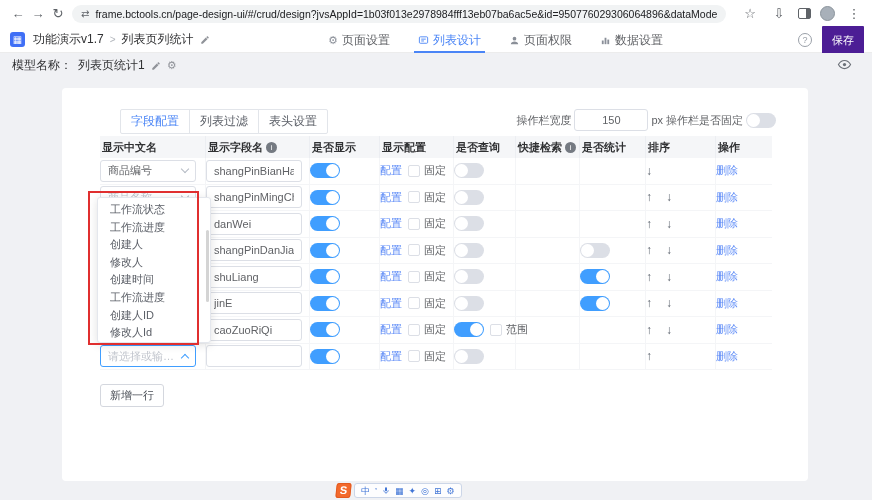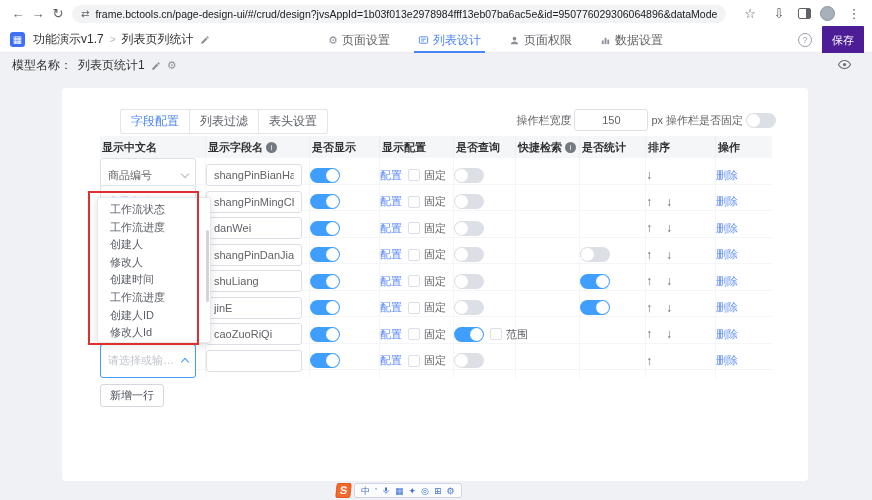--- a/index.html
+++ b/index.html
@@ -67,21 +67,21 @@
   .t-head { background:#f5f6f8; height:22px; }
   .th { font-size:11px; color:#303133; font-weight:bold; padding-left:2px; height:100%;
     display:flex; align-items:center; gap:3px; border-right:1px solid #eceef2; }
   .th:last-child { border-right:none; }
   .info { width:11px; height:11px; border-radius:50%; background:#757a82; color:#fff; font-size:8px;
     line-height:11px; text-align:center; font-weight:normal; font-style:normal; }
   .t-row { height:26.5px; border-bottom:1px solid #f4f5f7; }
   .td { height:100%; display:flex; align-items:center; gap:6px; border-right:1px solid #f4f5f7;
     white-space:nowrap; overflow:visible; }
   .td:last-child { border-right:none;text-align:center; }
-  .sel { width:96px; height:34px; border:1px solid #dcdfe6; border-radius:3px; background:#fff;
+  .sel { width:96px; height:22px; border:1px solid #dcdfe6; border-radius:3px; background:#fff;
     display:flex; align-items:center; justify-content:space-between; padding:0 7px; font-size:11px;
     color:#606266; cursor:pointer; }
   .sel.focused { border-color:#409eff; }
   .sel-txt { overflow:hidden; text-overflow:ellipsis; }
   .sel-txt.muted, .sel-txt.ph { color:#c0c4cc; }
   .chev { width:6px; height:6px; border-right:1.3px solid #b4bac4; border-bottom:1.3px solid #b4bac4;
     transform:rotate(45deg); margin-top:-3px; flex:0 0 auto; }
   .chev.up { transform:rotate(-135deg); margin-top:3px; border-color:#409eff; }
   .inp { width:96px; height:22px; border:1px solid #dcdfe6; border-radius:3px; font-size:11px;
     color:#606266; padding:0 7px; background:#fff; }

